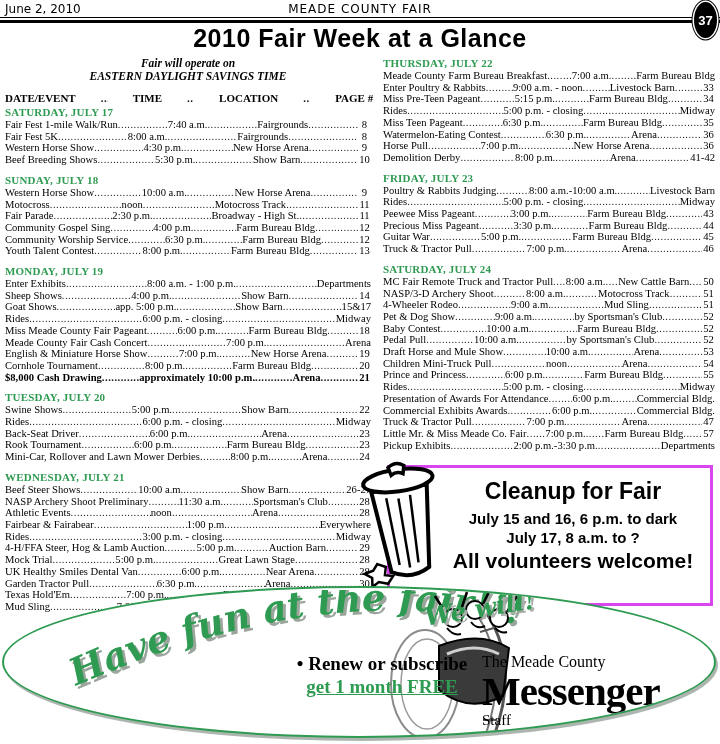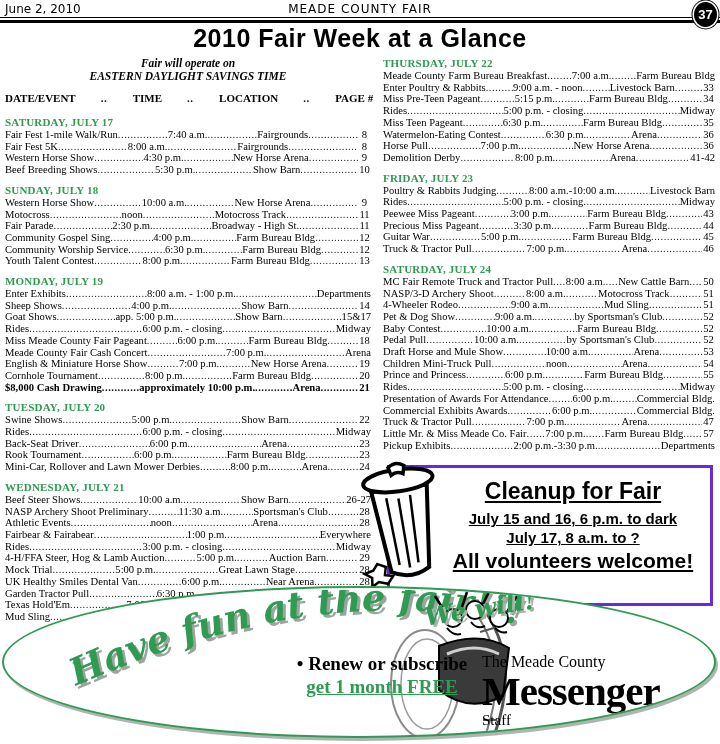--- a/index.html
+++ b/index.html
@@ -9,47 +9,47 @@
     width:720px;height:744px;background:#fff;color:#000;
     font-family:"Liberation Serif",serif;overflow:hidden;position:relative;
   }
   
   .page-header{position:relative;height:17px;padding:2px 34px 0 5px;
     font-family:"DejaVu Sans",sans-serif;font-size:12px;}
   .ph-date{position:absolute;left:5px;top:2px;}
   .ph-pub{position:absolute;left:50%;top:2px;transform:translateX(-50%);letter-spacing:1px;}
   .rule-thin{height:1px;background:#000;}
   .rule-thick{height:3px;background:#000;margin-top:2px;}
-  .page-circle{position:absolute;top:2px;right:3px;width:23px;height:25px;border-radius:50%;
+  .page-circle{position:absolute;top:2px;right:3px;width:23px;height:36px;border-radius:50%;
     background:#000;color:#fff;display:flex;align-items:center;justify-content:center;
     font:bold 13px "Liberation Sans",sans-serif;z-index:5;
     box-shadow:0 0 0 1.5px #fff,0 0 0 2.5px #000;}
   
   .main-title{text-align:center;font-family:"Liberation Sans",sans-serif;
     font-weight:bold;font-size:25px;margin:1px 0 2px 0;letter-spacing:0.5px;}
   
   .content{display:flex;gap:12px;padding:0 5px;}
   .col-left{width:366px;flex:none;}
   .col-right{flex:1;min-width:0;}
   .notice{ text-align:center;font-style:italic;font-weight:bold;font-size:11.5px;line-height:13px;margin:2px 0 9px 0;}
   .table-header{display:flex;align-items:baseline;font-weight:bold;font-size:11px;
-    white-space:nowrap;margin-bottom:12px;gap:25px;}
+    white-space:nowrap;margin-bottom:2px;gap:25px;}
   .day-heading{font-weight:bold;font-size:11px;color:var(--green);margin:8px 0 1px 0;letter-spacing:0.2px;}
   .day-heading.black{color:#000;}
   .day-section:first-child .day-heading{margin-top:2px;}
   .row{display:flex;align-items:baseline;font-size:10.6px;line-height:11.7px;white-space:nowrap;}
   .row .ev,.row .tm,.row .lc{flex:none;}
   .row.bold{font-weight:bold;}
   .dots{flex:1 1 auto;min-width:7px;overflow:hidden;color:#111;}
   .dots::after{content:"....................................................................................................................";letter-spacing:0.5px;}
   .pg{flex:none;min-width:13px;text-align:center;}
   
-  .cleanup{position:relative;border:3px solid #6d28d9;margin:14px 2px 0 4px;
+  .cleanup{position:relative;border:3px solid #d946ef;margin:14px 2px 0 4px;
     padding:10px 16px 30px 62px;text-align:center;
-    font-family:"Liberation Sans",sans-serif;font-weight:bold;text-decoration:underline;}
+    font-family:"Liberation Sans",sans-serif;font-weight:bold;}
   .cleanup-title{font-size:23px;margin-bottom:4px;}
   .cleanup-line{font-size:15px;line-height:19px;}
   .cleanup-volunteers{font-size:21px;margin-top:2px;}
   .trash-wrap{position:absolute;left:-38px;top:-12px;width:104px;height:136px;}
   
   .banner{position:absolute;left:2px;top:586px;width:714px;height:152px;
     background:#fff;border:2px solid var(--green);border-radius:50%;
     overflow:hidden;box-shadow:2px 3px 0 rgba(90,110,95,0.5);}
   .arc-headline{position:absolute;left:58px;top:2px;width:480px;height:108px;}
   .we-will{position:absolute;left:420px;top:6px;transform:rotate(-9deg);

